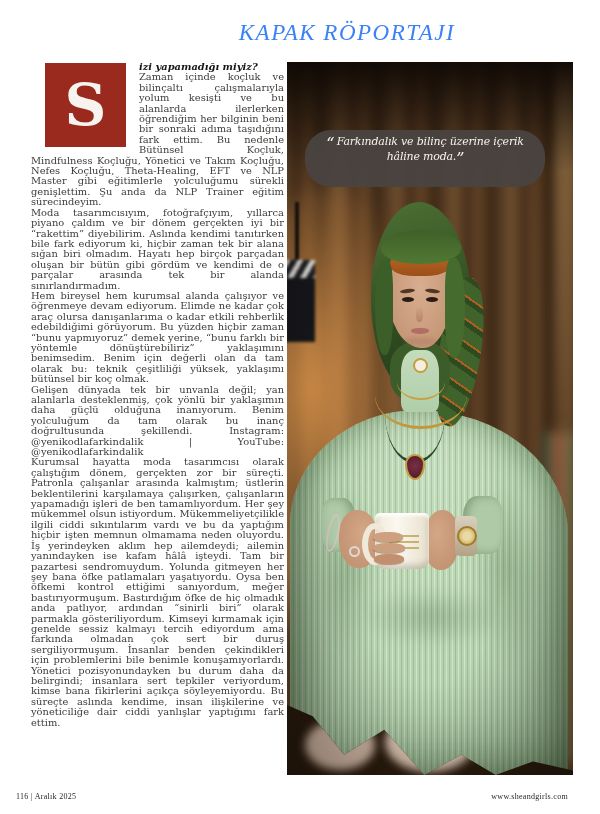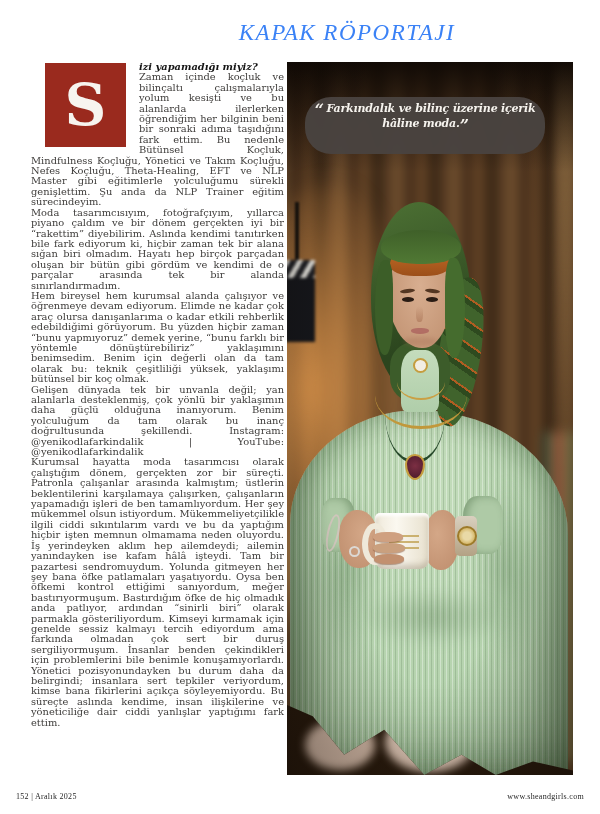--- a/index.html
+++ b/index.html
@@ -96,28 +96,28 @@
   .ring{left:62px;top:484px;width:7px;height:7px;border:2px solid #dcd8d4;border-radius:50%;}
   .bangle{left:40px;top:452px;width:8px;height:34px;border:2px solid #cfc5bb;border-radius:50%;transform:rotate(12deg);}
   .watch{left:168px;top:454px;width:22px;height:40px;background:linear-gradient(180deg,#d9d0bf,#b3a284);border-radius:5px;}
   .watch::after{content:"";position:absolute;left:2px;top:10px;width:16px;height:16px;background:radial-gradient(circle,#e9d9a6 35%,#c49b38);border:2px solid #9d7b2a;border-radius:50%;}
   .legs{left:0;right:0;top:600px;height:113px;background:#281a0d;
       clip-path:polygon(0% 38%,9% 48%,20% 82%,34% 60%,48% 100%,61% 82%,73% 100%,86% 88%,100% 96%,100% 100%,0% 100%);}
   .kneeL{left:18px;top:58px;width:70px;height:50px;background:#cdb4a2;border-radius:50%;filter:blur(4px);}
   .kneeR{left:98px;top:50px;width:90px;height:60px;background:#d6bfae;border-radius:50%;filter:blur(4px);}
   .vign{inset:0;background:radial-gradient(ellipse at 50% 42%,rgba(0,0,0,0) 55%,rgba(10,5,2,.38) 100%);}
   
-  .bubble{left:18px;top:35px;width:240px;height:52px;background:rgba(73,67,64,.97);border-radius:26px;
-      color:#f6f3ee;font-family:"DejaVu Serif",serif;font-weight:bold;font-style:italic;
+  .bubble{left:18px;top:68px;width:240px;height:52px;background:rgba(73,67,64,.97);border-radius:26px;
+      color:#f6f3ee;font-family:"DejaVu Serif",serif;font-weight:normal;font-style:italic;
       font-size:11px;line-height:14.8px;letter-spacing:-.2px;text-align:center;padding-top:5px;box-sizing:content-box;}
   .bubble .ln{position:static;display:block;}
   .qm{position:static;display:inline;font-size:16px;line-height:0;vertical-align:-4px;letter-spacing:-1px;}
   
   .foot-l{position:absolute;left:16px;bottom:13px;font-family:"Liberation Serif",serif;font-size:8px;color:#262626;letter-spacing:.3px;}
-  .foot-r{position:absolute;right:16px;bottom:13px;font-family:"Liberation Serif",serif;font-size:8px;color:#262626;letter-spacing:.3px;}
+  .foot-r{position:absolute;right:32px;bottom:13px;font-family:"Liberation Serif",serif;font-size:8px;color:#262626;letter-spacing:.3px;}
 </style>
 </head>
 <body>
 
 <div class="page">
 
   <div class="hdr">KAPAK RÖPORTAJI</div>
 
   <div class="col">
     <div class="dropcap">S</div>
@@ -186,16 +186,16 @@
       <div class="kneeR"></div>
     </div>
     <div class="vign"></div>
 
     <div class="bubble">
       <span class="ln"><span class="qm">“</span> <span style="position:static;">Farkındalık ve bilinç üzerine içerik</span></span>
       <span class="ln"><span style="position:static;">hâline moda.</span><span class="qm">”</span></span>
     </div>
   </div>
 
-  <div class="foot-l">152 | Aralık 2025</div>
+  <div class="foot-l">116 | Aralık 2025</div>
   <div class="foot-r">www.sheandgirls.com</div>
 
 </div>
 
 </body></html>

